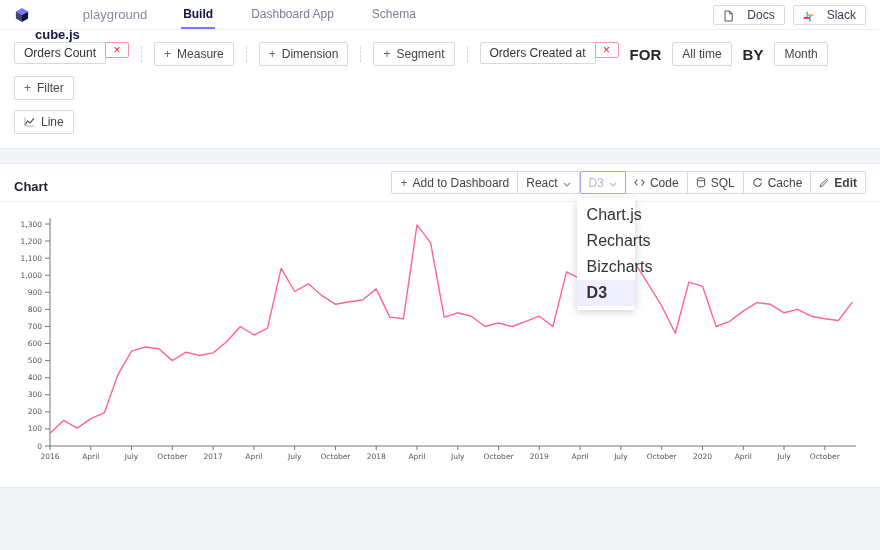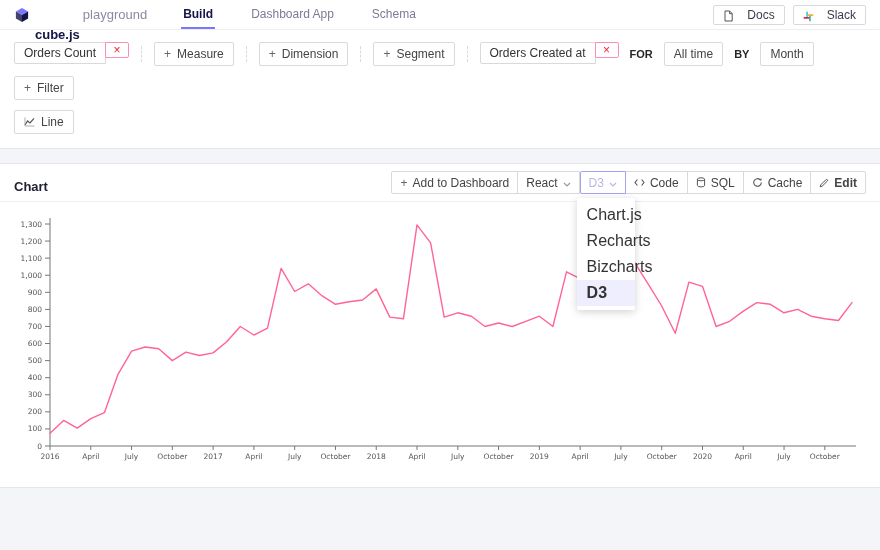--- a/index.html
+++ b/index.html
@@ -20,21 +20,21 @@
   
   .qb { background: #fff; border-bottom: 1px solid #e6e6ef; padding: 12px 14px 14px 14px; }
   .qb-row { display: flex; align-items: center; gap: 8px; }
   .qb-row + .qb-row { margin-top: 10px; }
   .btn { display: inline-flex; align-items: center; gap: 6px; border: 1px solid #d9d9d9; background: #fff; border-radius: 2px; padding: 3px 9px; font-size: 12px; color: #444; cursor: pointer; height: 24px; }
   .plus { font-size: 12px; color: #666; line-height: 1; }
   .chip { display: inline-flex; align-items: flex-start; height: 24px; }
   .chip-label { border: 1px solid #d9d9d9; border-radius: 2px 0 0 2px; padding: 3px 9px; background: #fff; display: flex; align-items: center; color: #333; }
   .chip-close { border: 1px solid #ff8fb0; margin-left: -1px; border-radius: 0 2px 2px 0; background: #fff; color: #f5222d; width: 24px; display: flex; align-items: center; justify-content: center; cursor: pointer; font-size: 12px; }
   .sep { border-left: 1px dashed #d9d9e4; height: 16px; margin: 0 4px; }
-  .kw { font-size: 11px; font-weight: bold; color: #262626; margin: 0 3px; }
+  .kw { font-size: 15px; font-weight: bold; color: #262626; margin: 0 3px; }
 
   
   .chart-card { margin-top: 14px; background: #fff; border-top: 1px solid #e6e6ef; border-bottom: 1px solid #e6e6ef; position: relative; }
   .chart-head { display: flex; align-items: flex-end; justify-content: space-between; padding: 7px 14px; border-bottom: 1px solid #ededf2; }
   .chart-title { font-size: 13px; font-weight: 600; color: #1f1f33; }
   .toolbar { display: flex; }
   .tbtn { display: inline-flex; align-items: center; gap: 5px; border: 1px solid #d9d9d9; background: #fff; padding: 2px 8px; font-size: 12px; color: #444; height: 23px; margin-left: -1px; cursor: pointer; white-space: nowrap; }
   .tbtn:first-child { border-radius: 2px 0 0 2px; margin-left: 0; }
   .tbtn:last-child { border-radius: 0 2px 2px 0; font-weight: bold; }
   .select-wrap { position: relative; display: inline-flex; }

